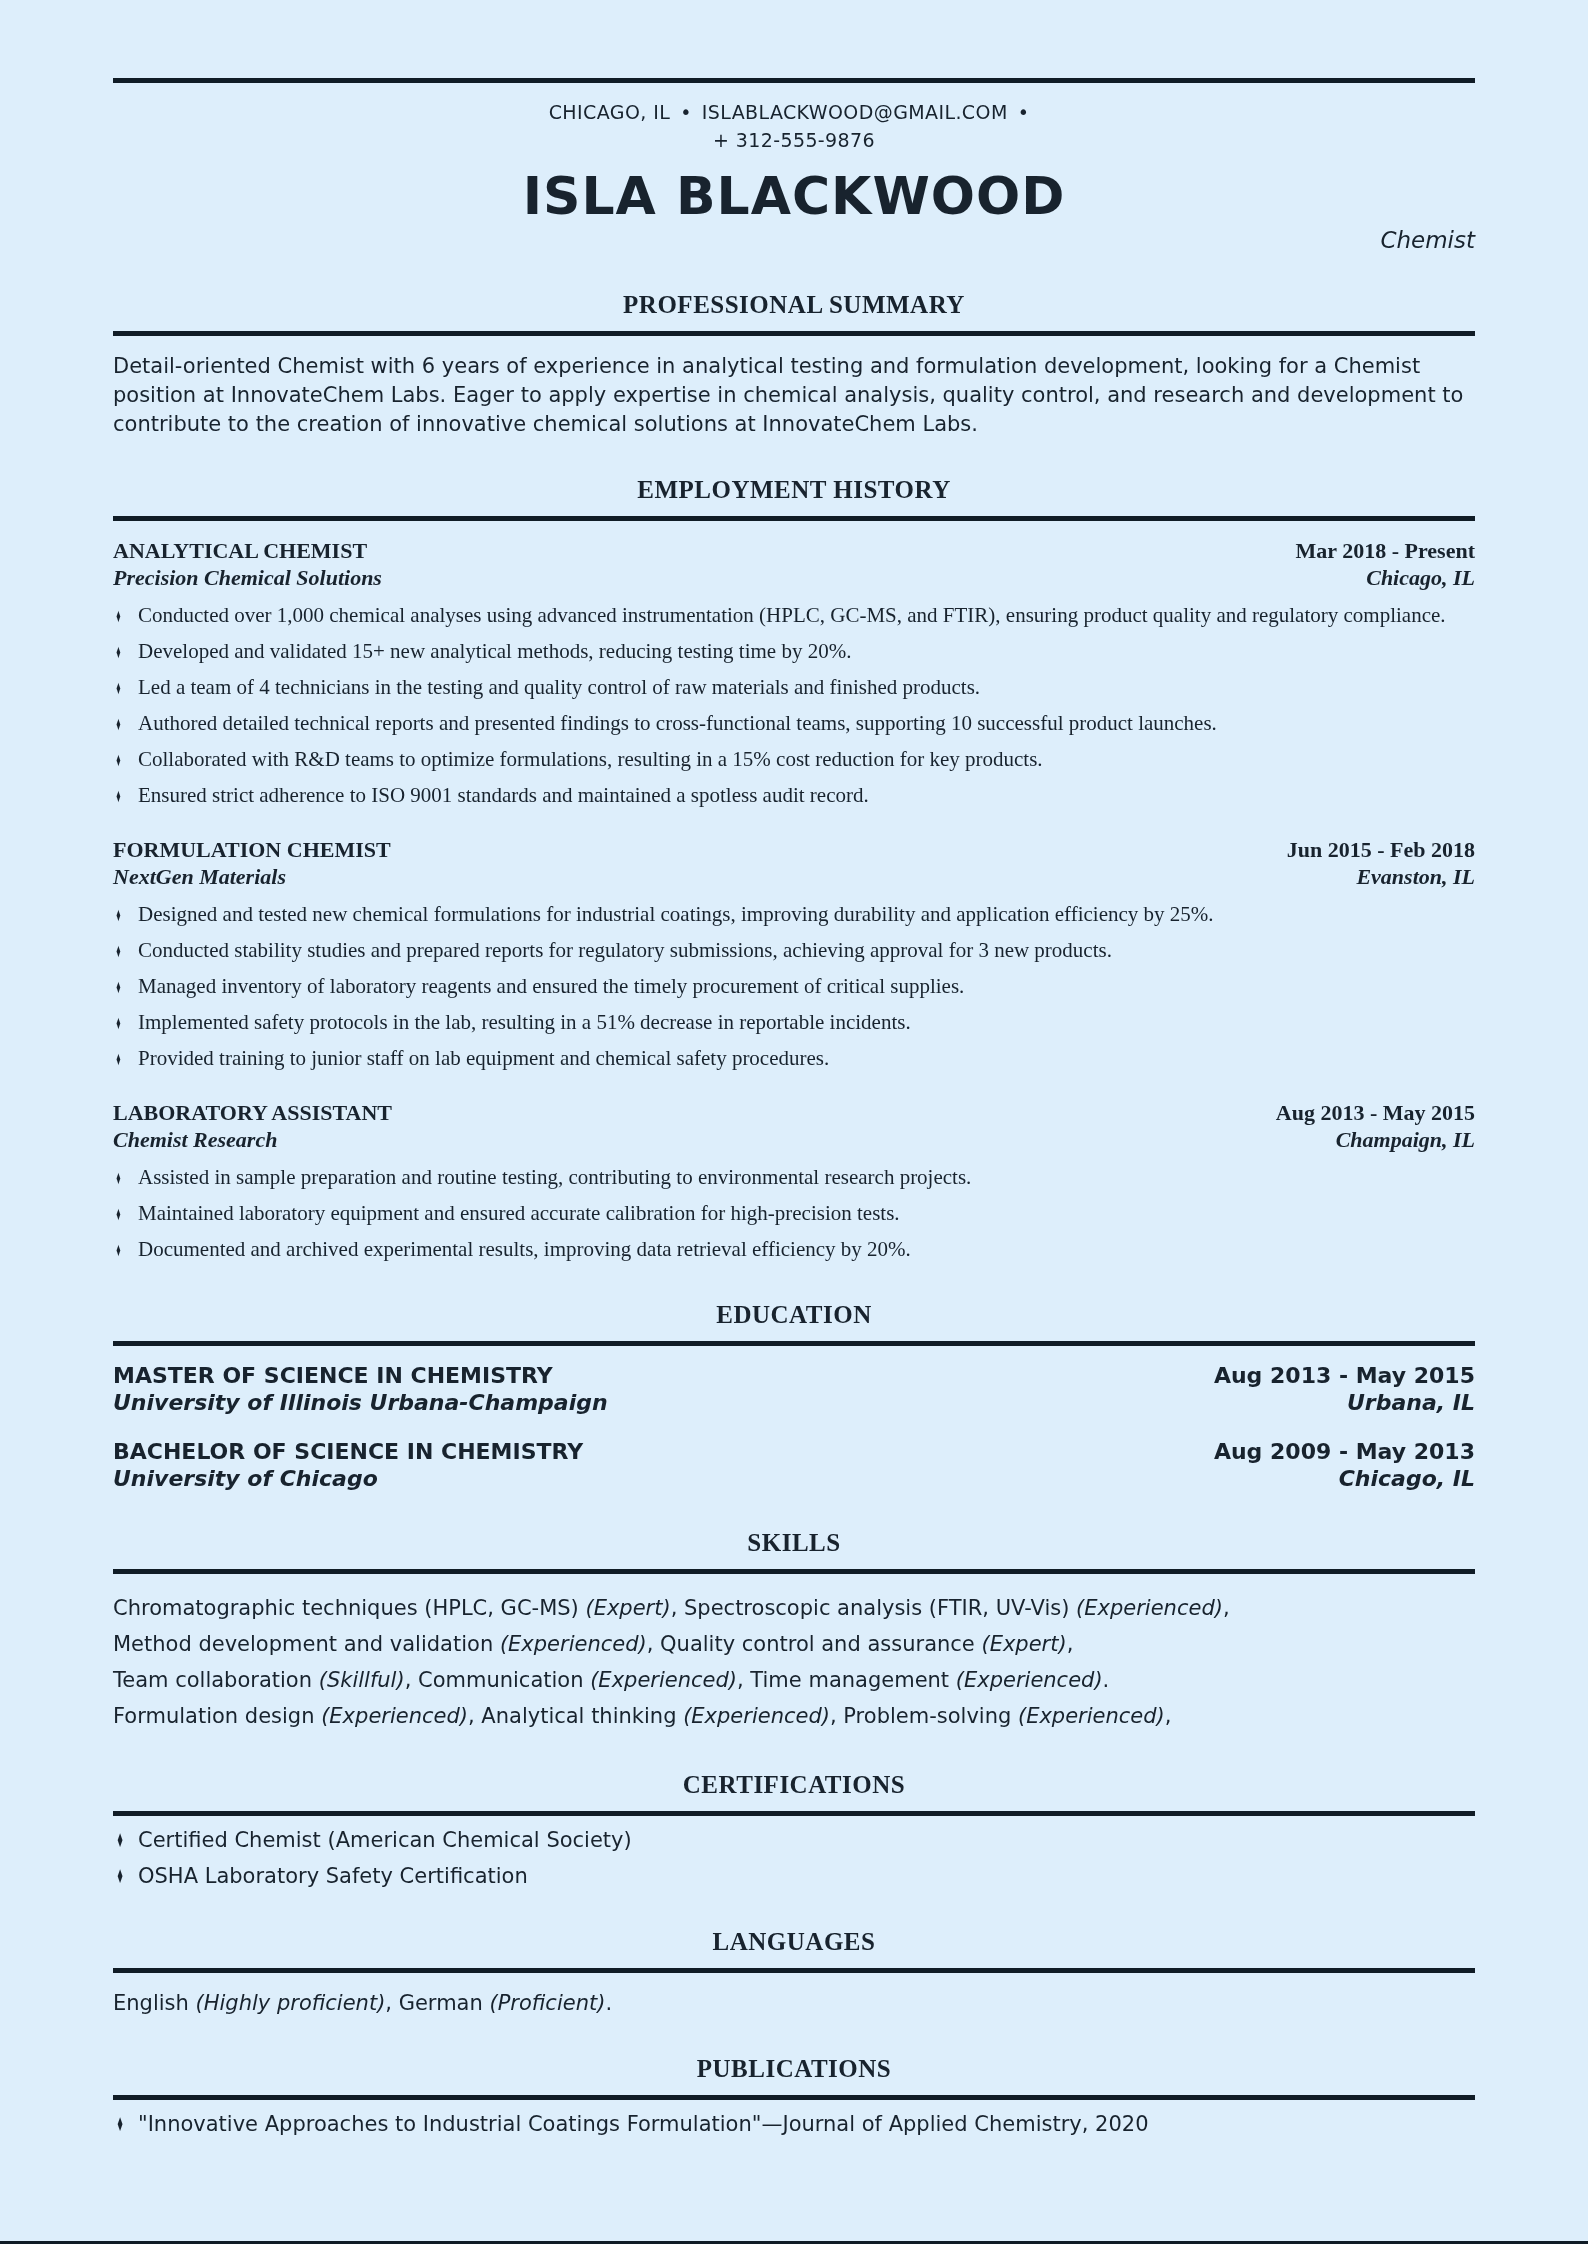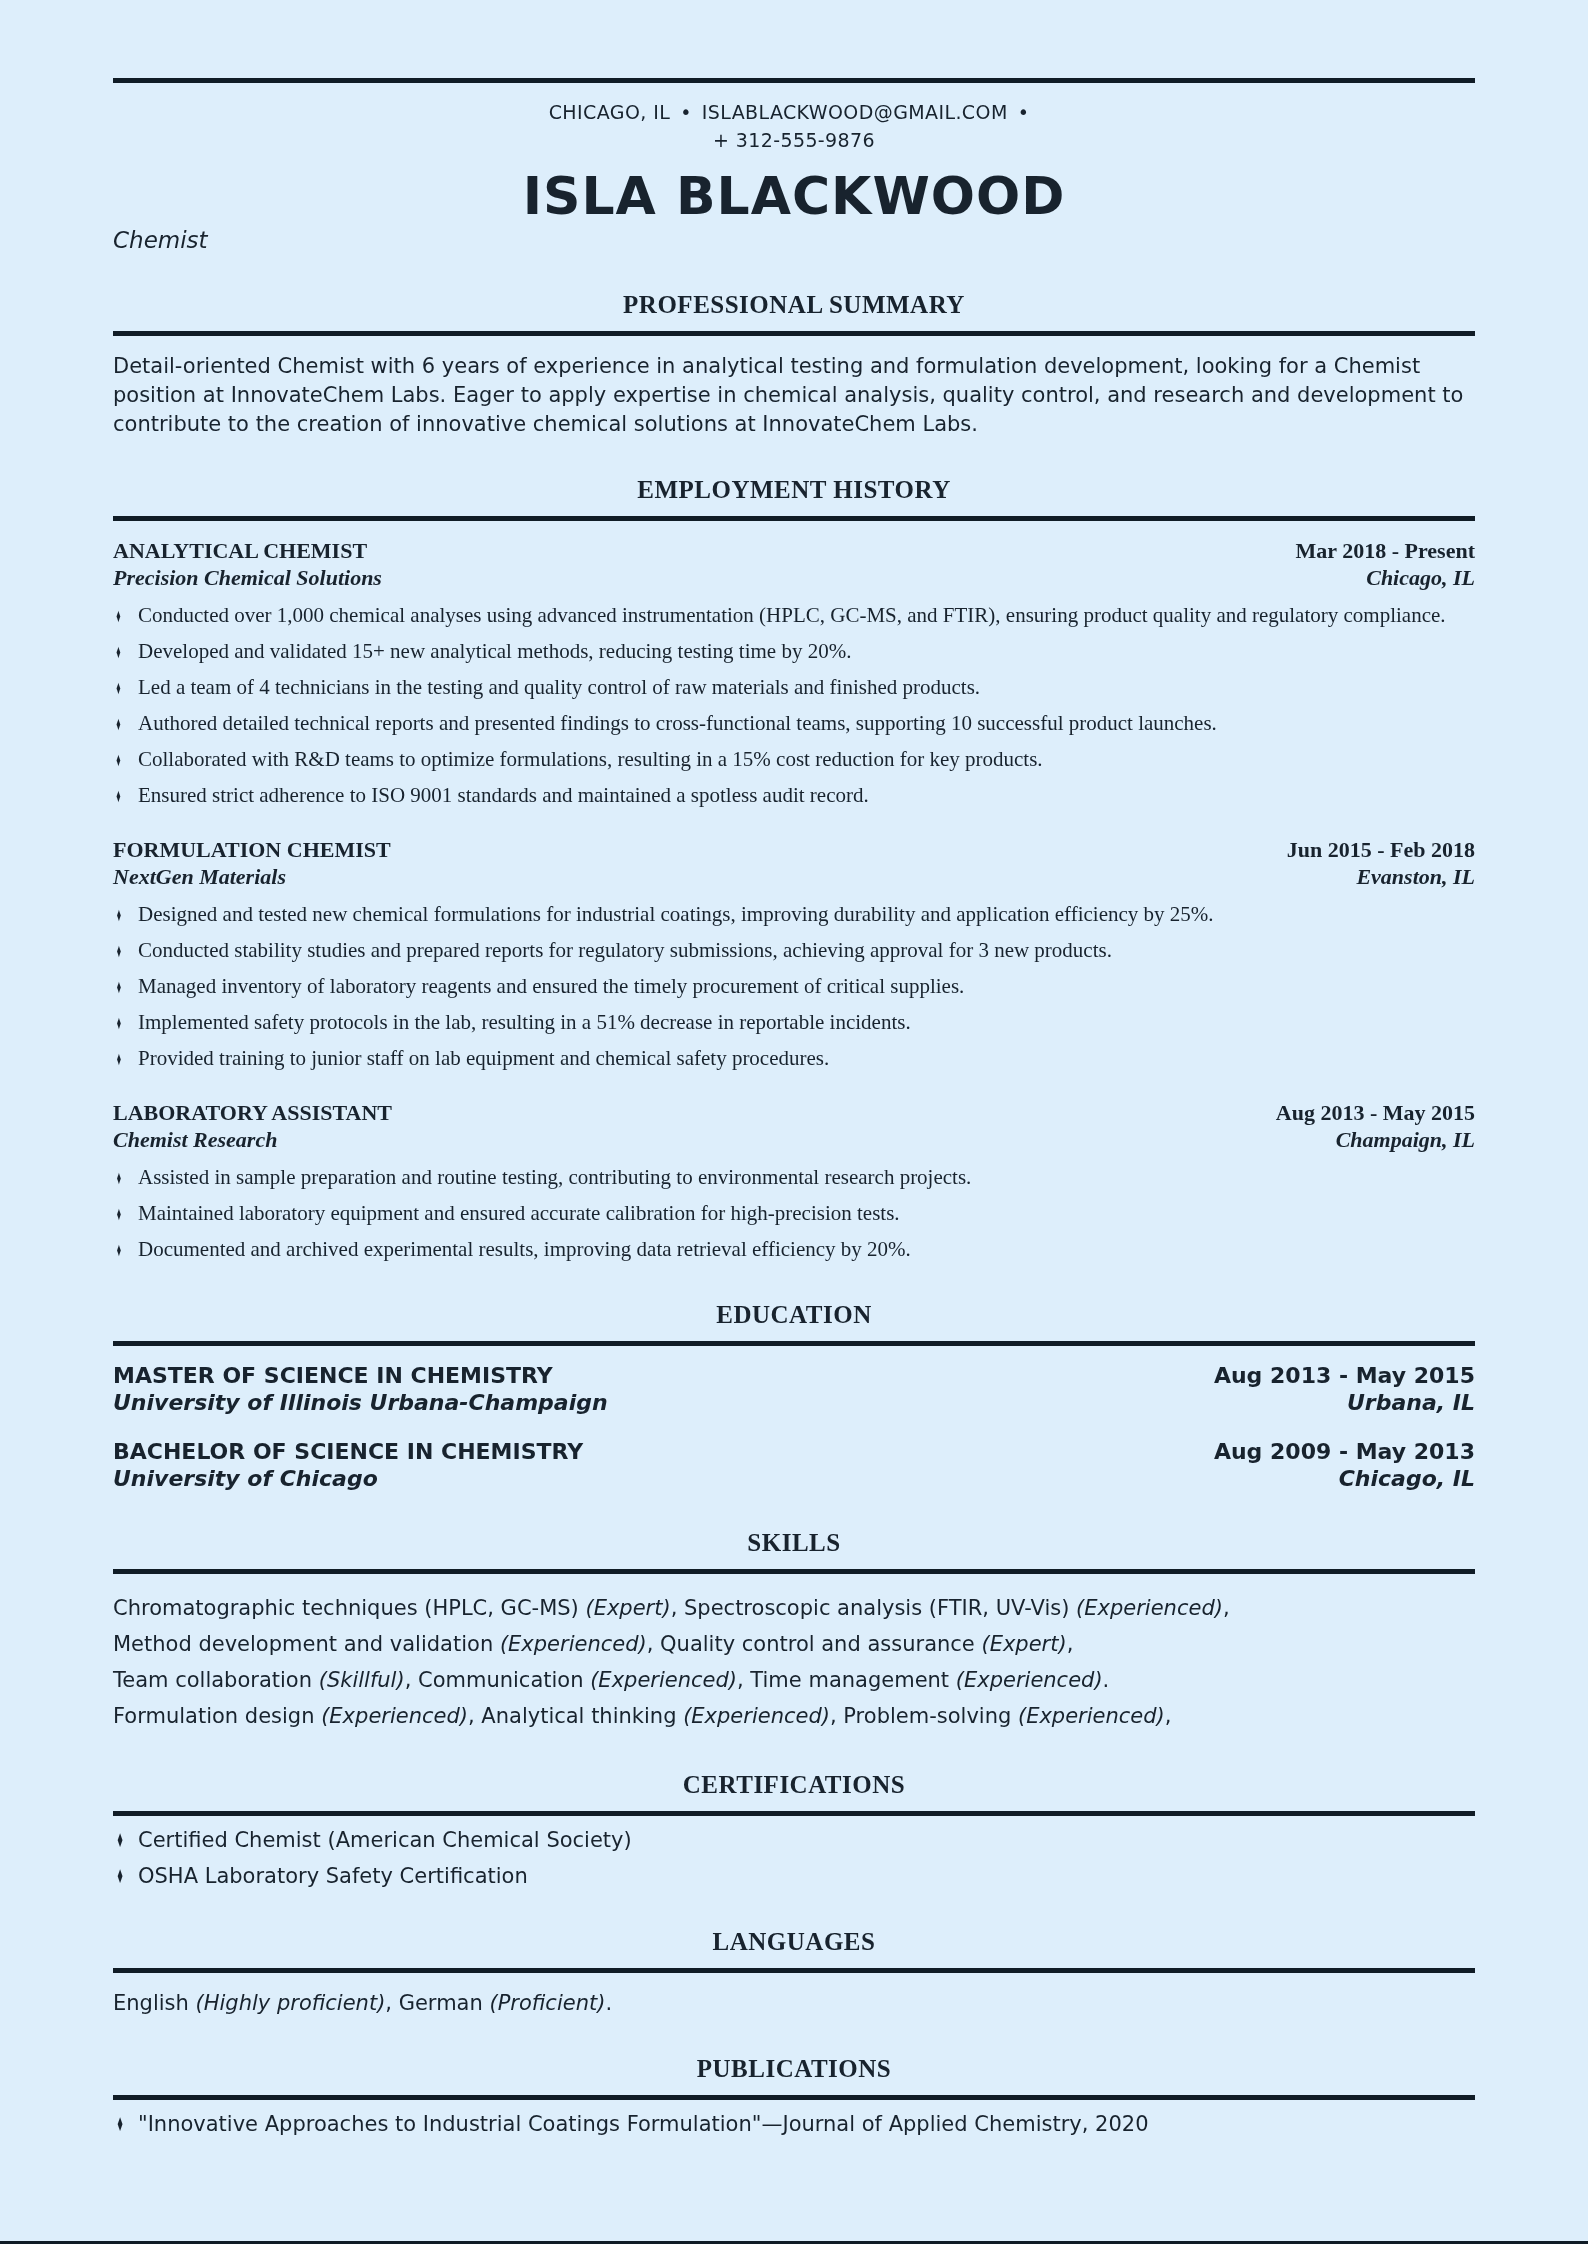--- a/index.html
+++ b/index.html
@@ -36,21 +36,21 @@
   .dot{margin:0 10px;}
   h1.name{
     text-align:center;
     font-size:52px;
     font-weight:bold;
     letter-spacing:1px;
     margin:14px 0 2px 0;
     line-height:56px;
   }
   .role{
-    text-align:left;
+    text-align:right;
     font-style:italic;
     font-size:23px;
     line-height:28px;
   }
   
   h2.sec{
     text-align:center;
     font-size:25px;
     font-weight:bold;
     letter-spacing:.5px;
@@ -59,21 +59,21 @@
     font-family:Liberation Serif, serif;
   }
   .sec-body{margin-top:16px;}
   .body-text{
     font-size:21px;
     line-height:29px;
     margin:16px 0 0 0;
   }
   
   .job{margin-top:16px;font-family:Liberation Serif, serif;}
-  .job + .job{margin-top:26px;text-align:center;}
+  .job + .job{margin-top:26px;}
   .hrow{
     display:flex;
     justify-content:space-between;
     align-items:baseline;
     font-weight:bold;
     font-size:22px;
     line-height:27px;
   }
   .hrow.sub{font-style:italic;}
   .edu{margin-top:16px;}

